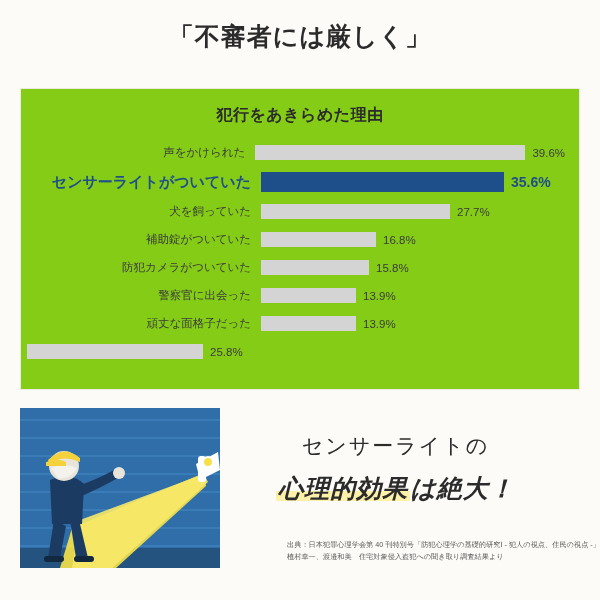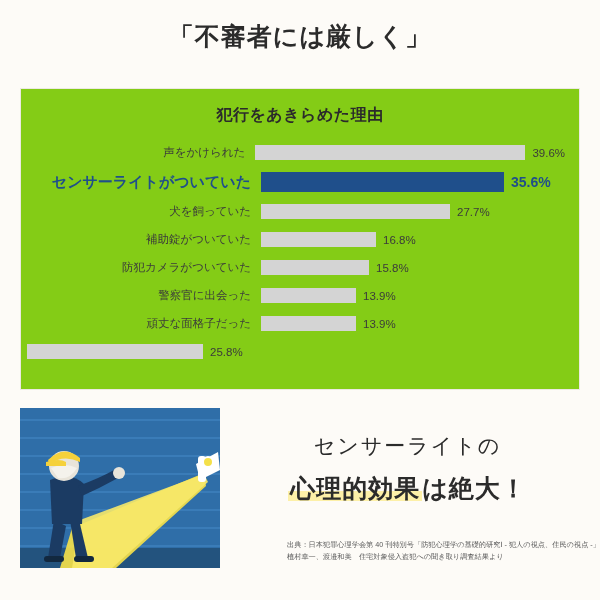--- a/index.html
+++ b/index.html
@@ -107,38 +107,39 @@
     top: 0;
     width: 200px;
     height: 160px;
     background: #2f6ea8;
     overflow: hidden;
   }
   .illus svg { display: block; }
 
   .bottom-text {
     position: absolute;
-    left: 215px;
+    left: 203px;
     top: 24px;
     width: 345px;
   }
   .line1 {
     font-size: 21px;
     color: #2b2b2b;
     letter-spacing: 2px;
     text-align: center;
   }
   .line2 {
     font-size: 25px;
     font-weight: bold;
     color: #2b2b2b;
     letter-spacing: 1px;
     text-align: center;
     margin-top: 12px;
     white-space: nowrap;
+    font-style: italic;
   }
   .line2 .mark {
     background: linear-gradient(transparent 62%, #fdf0a8 62%, #fdf0a8 95%, transparent 95%);
     padding: 0 2px;
   }
 
   .source {
     position: absolute;
     left: 267px;
     top: 131px;

